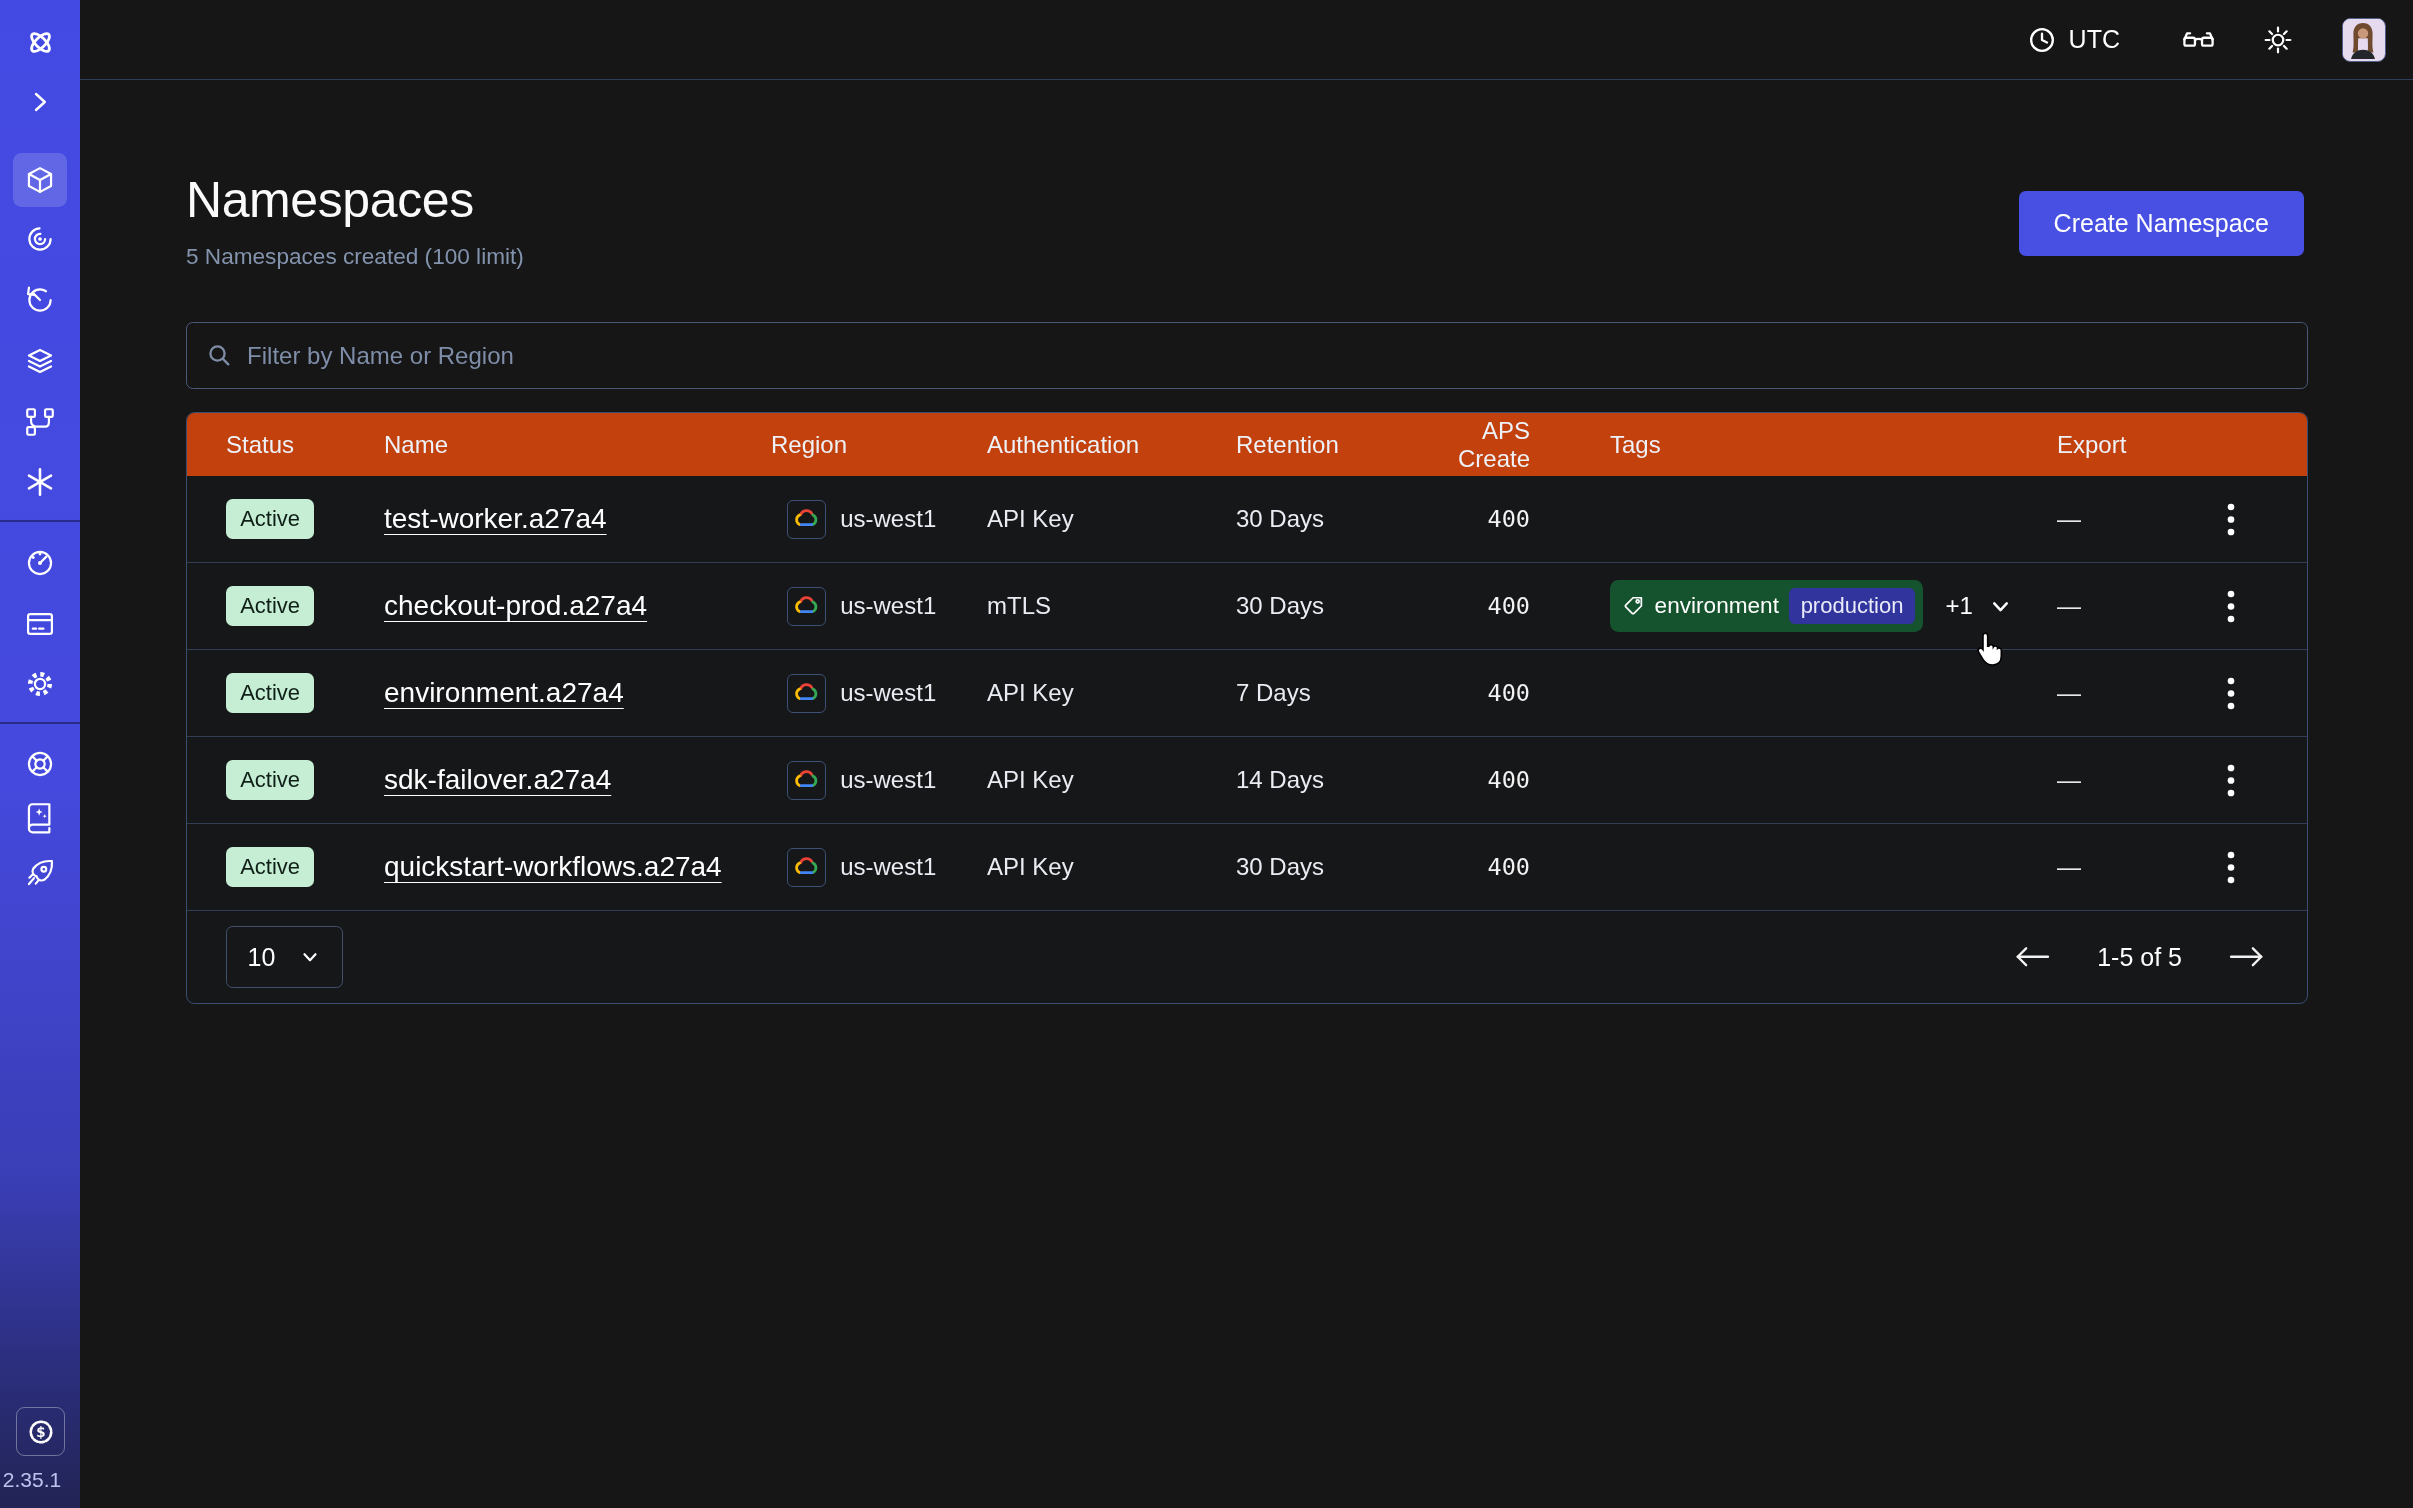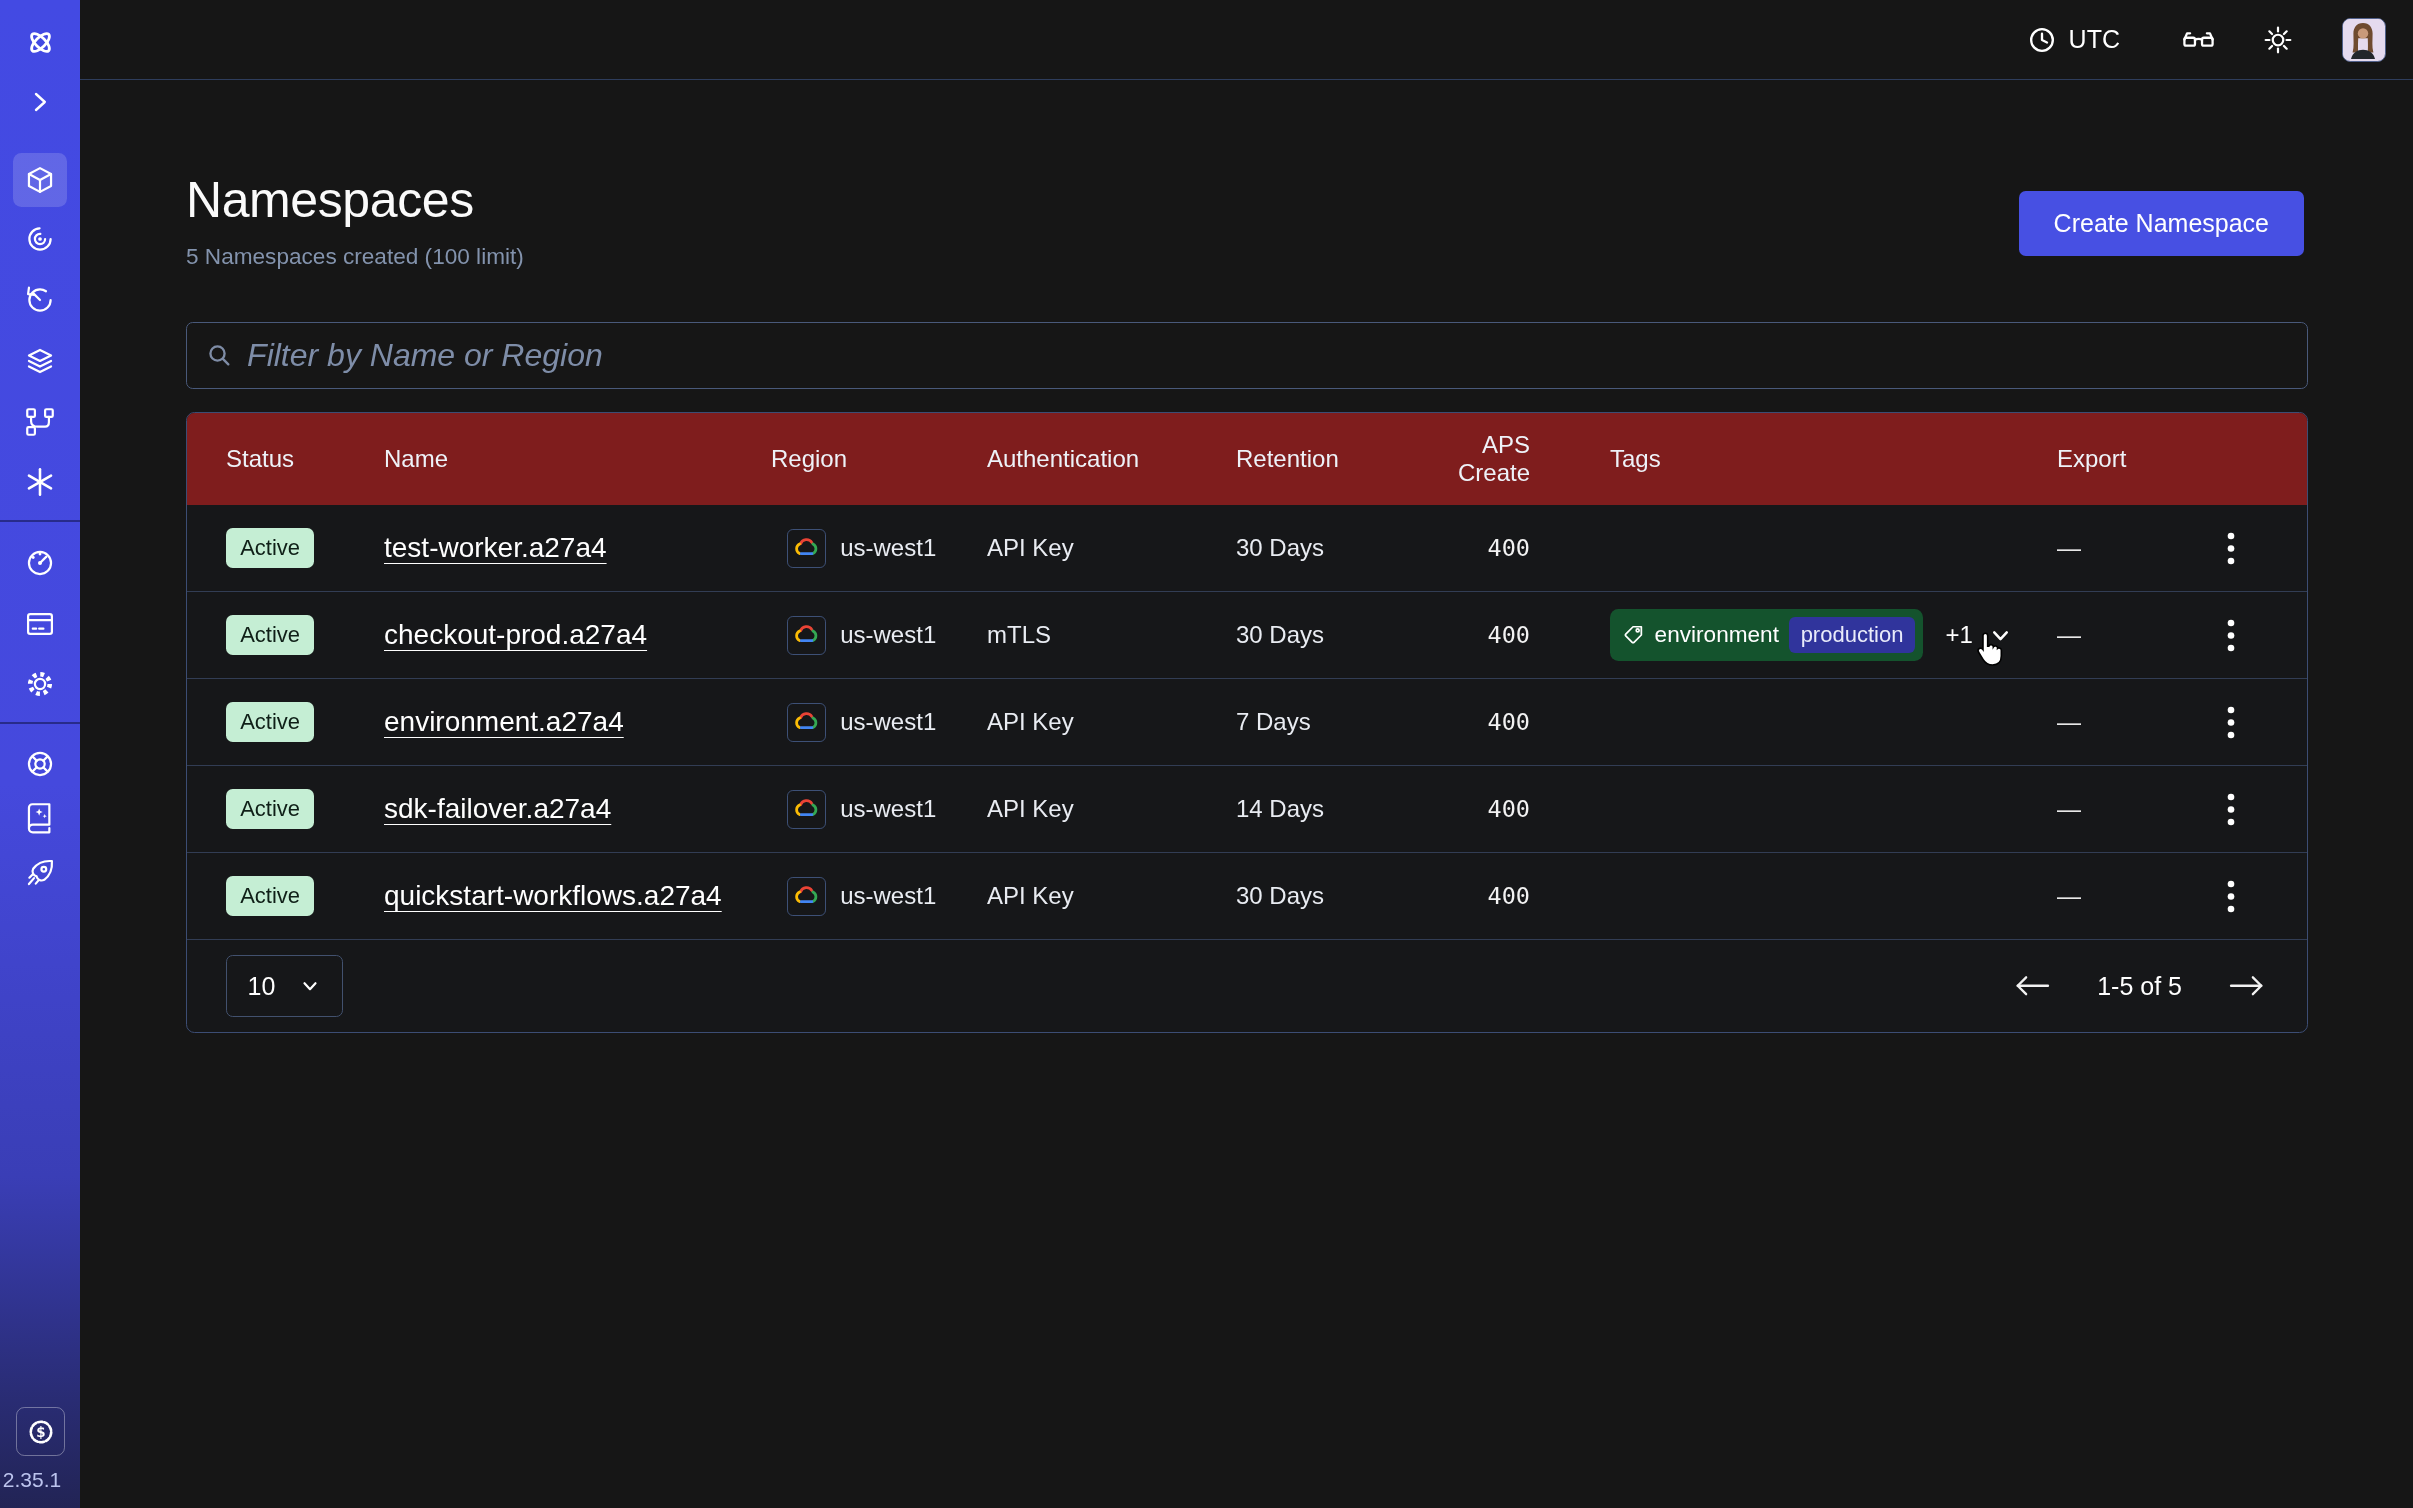--- a/index.html
+++ b/index.html
@@ -62,34 +62,34 @@
     border:none; border-radius:6.7px; cursor:pointer;
     font-family:"Liberation Sans", sans-serif;
   }
   .filter-wrap {
     position:absolute; left:106px; top:242px; width:2122px; height:67px;
     border:1.7px solid #49597a; border-radius:6.7px; background:#161616;
     display:flex; align-items:center; padding:0 18.4px; gap:11.7px;
   }
   .filter-input {
     flex:1; background:transparent; border:none; outline:none;
-    font-size:32px; color:#e8ecf4; font-family:"Liberation Sans", sans-serif;font-style:italic;
+    font-size:24px; color:#e8ecf4; font-family:"Liberation Sans", sans-serif;
   }
   .filter-input::placeholder { color:#7e8da8; }
   
   .table-container {
     position:absolute; left:106px; top:332px; width:2122px;
     border:1.7px solid #3c4d74; border-radius:8.4px; overflow:hidden; background:#161719;
   }
   .tgrid {
     display:grid;
     grid-template-columns:158px 387px 216px 249px 185px 109px 527px 138px 72px;
     align-items:center; padding:0 39px;
   }
-  .thead { height:92px; background:#7f1d1d; }
+  .thead { height:63px; background:#c2410c; }
   .th { font-size:24px; font-weight:500; color:#eef2f8; }
   .th.aps { text-align:right; }
   .th.tags { padding-left:80px; }
   .trow { height:87px; border-bottom:1.7px solid #323d54; }
   .cell { font-size:24px; color:#e9ecf2; display:flex; align-items:center; }
   .badge {
     display:inline-block; padding:6.7px 14.2px; background:#c5eed4; color:#0f1f17;
     border-radius:6.7px; font-size:22px; font-weight:500;
   }
   .ns-link {

